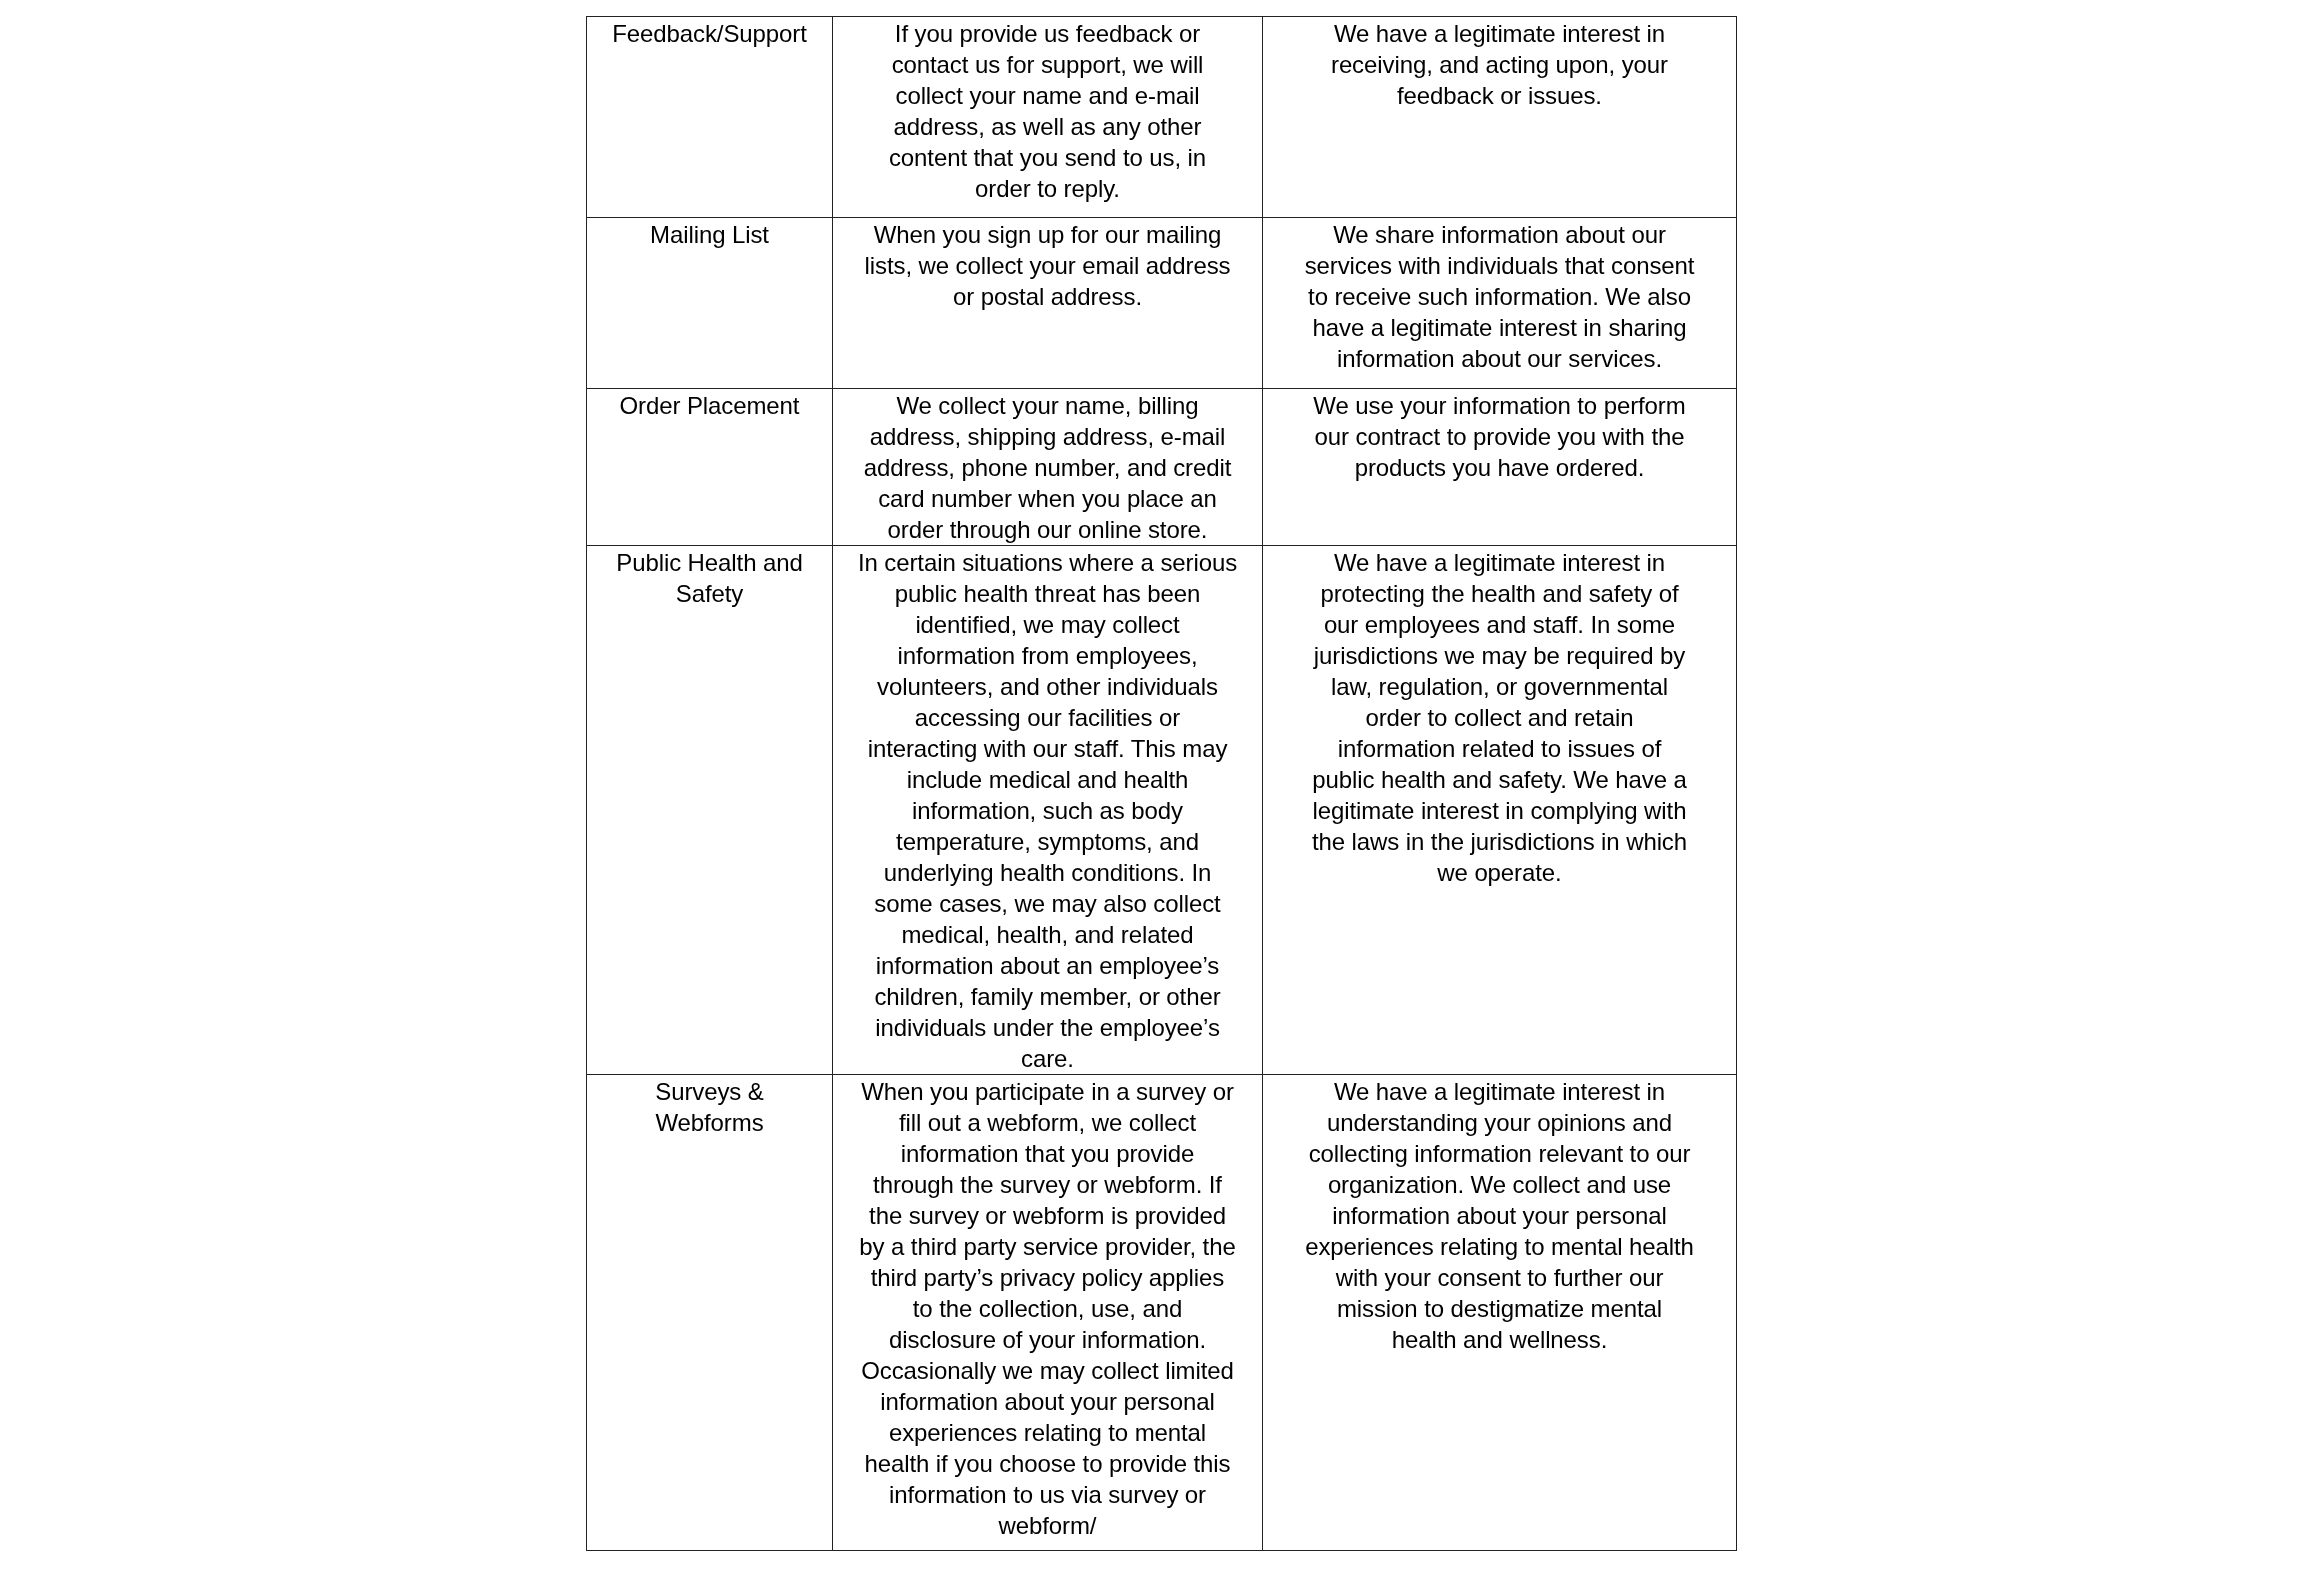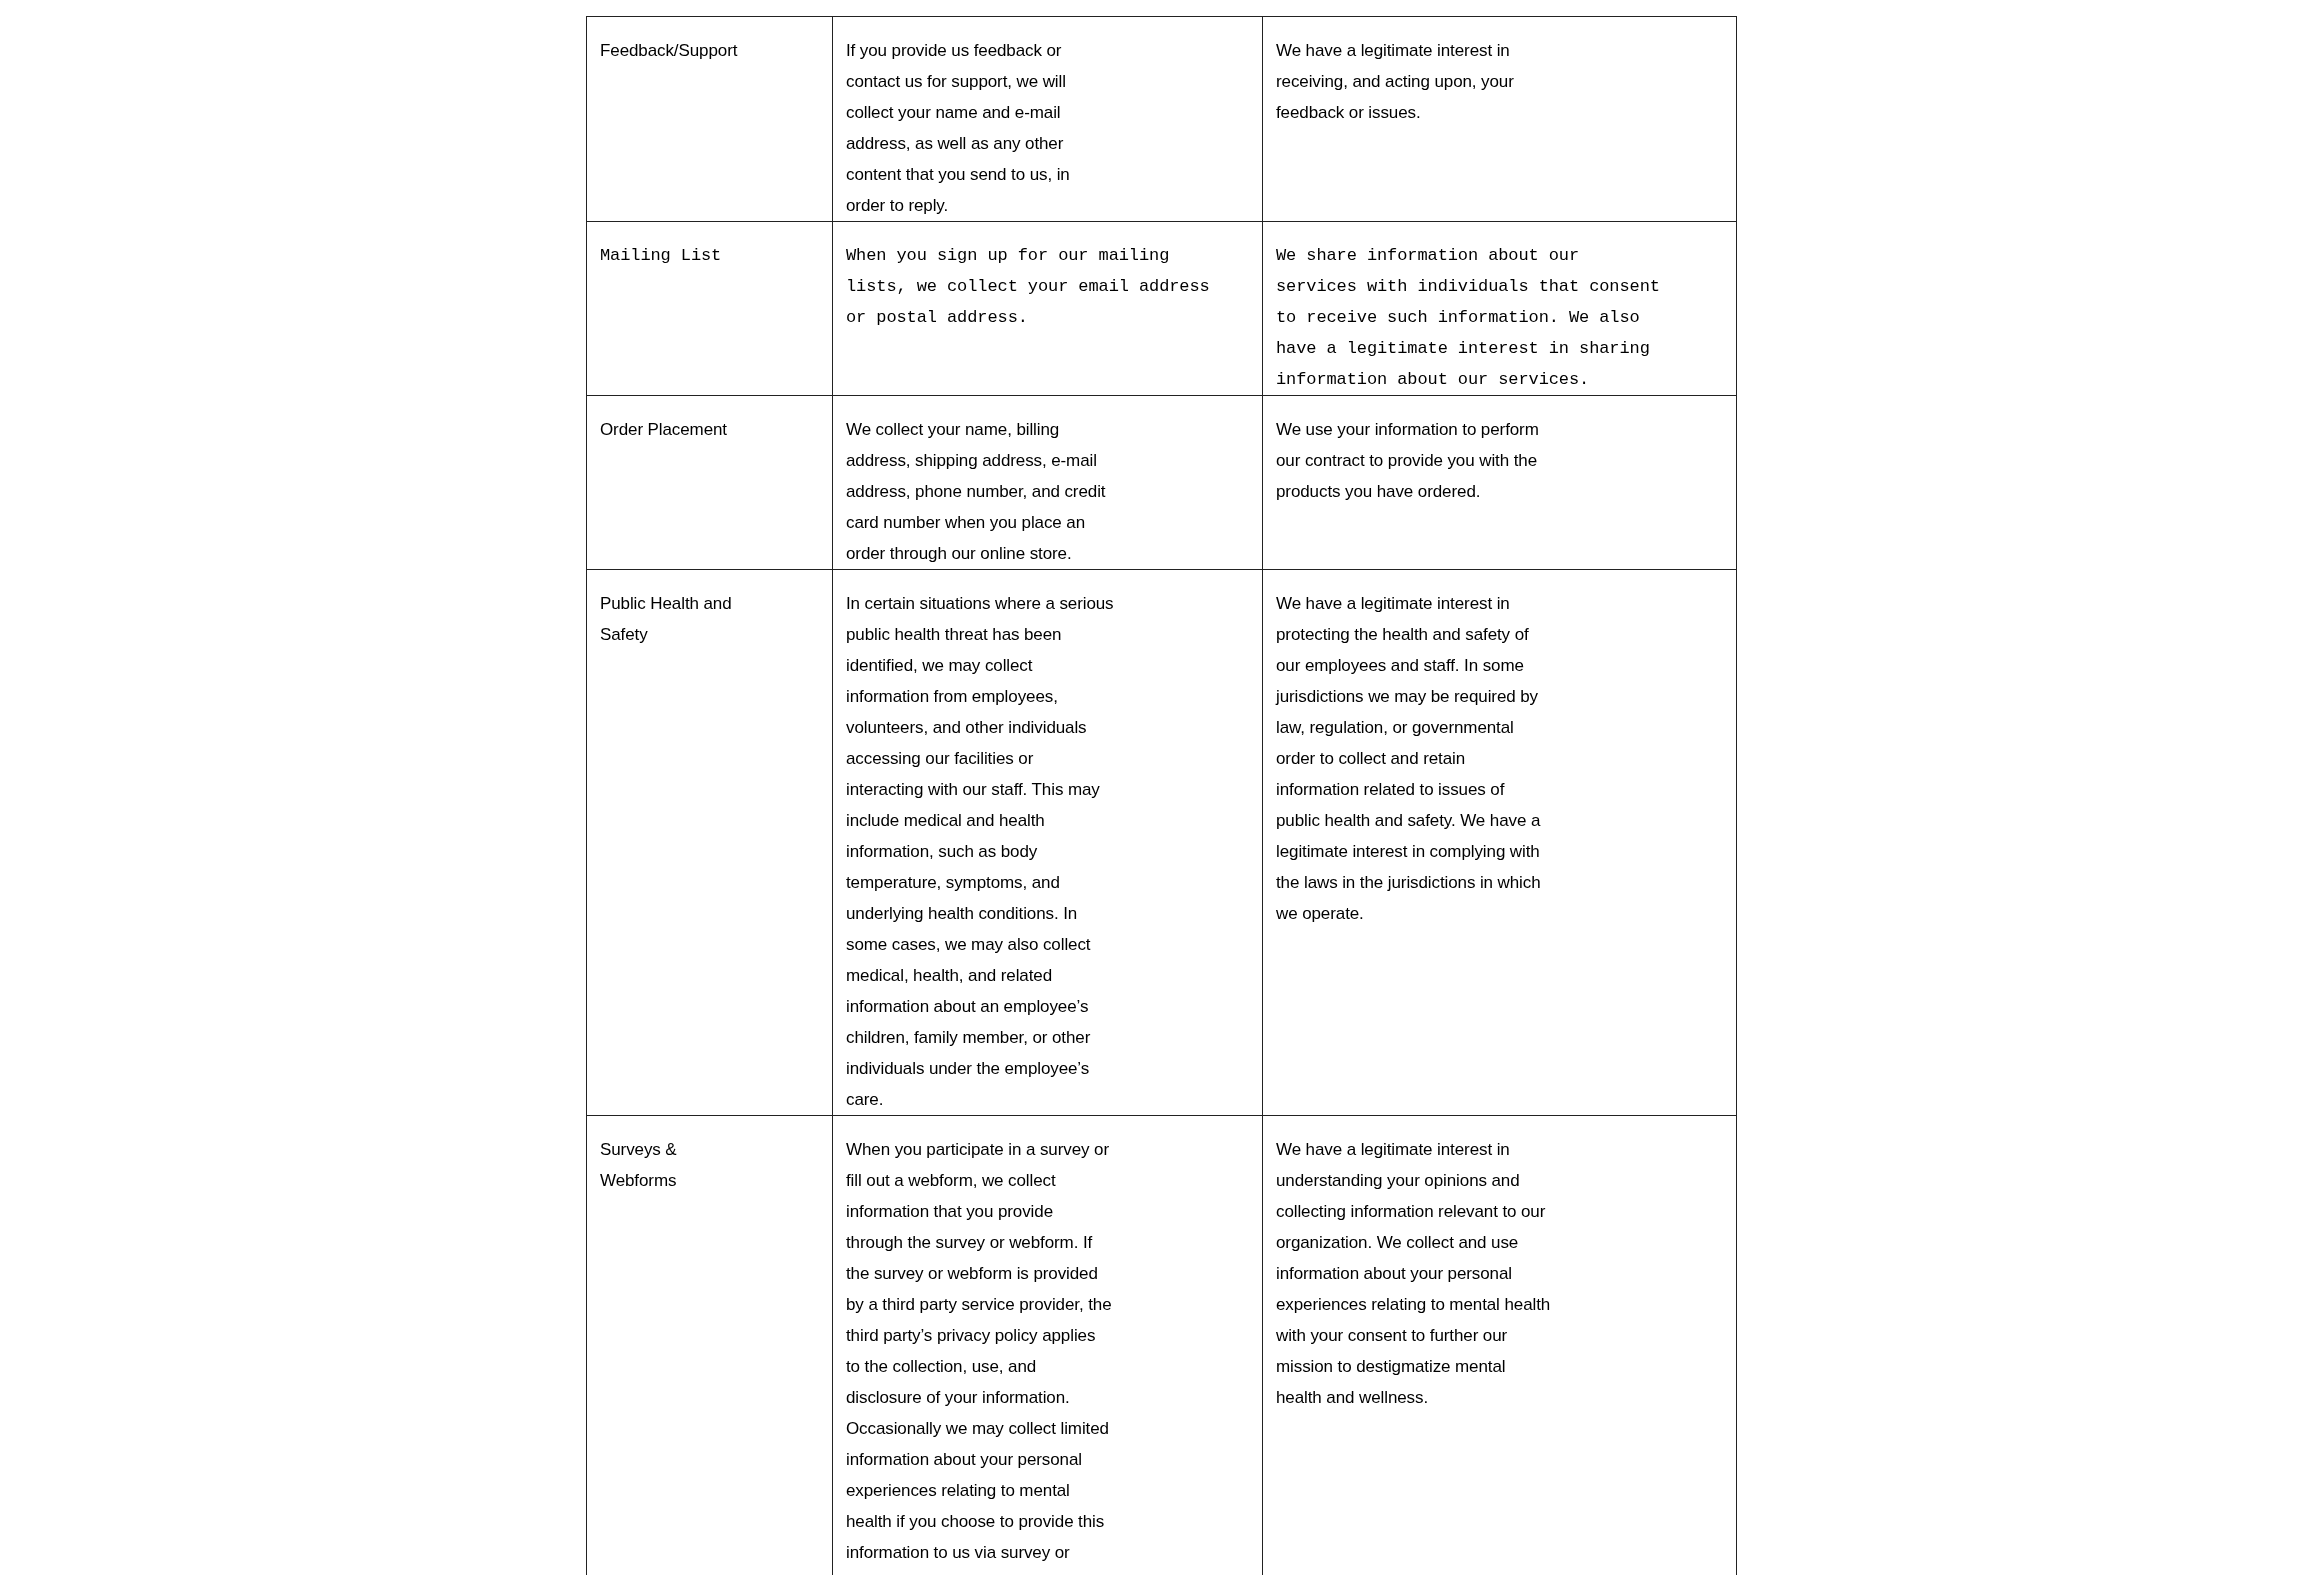--- a/index.html
+++ b/index.html
@@ -19,31 +19,32 @@
       position: absolute;
       left: 586px;
       top: 16px;
       border-collapse: collapse;
       table-layout: fixed;
       width: 1150px;
     }
     .policy-table td {
       border: 1.9px solid #222222;
       vertical-align: top;
-      padding: 18px 13px 0 13px;
-      font-size: 17px;
+      padding: 1px 13px 0 13px;
+      font-size: 24px;
       line-height: 31px;
       letter-spacing: -0.1px;
       box-sizing: border-box;
+      text-align: center;
     }
     .col-1 { width: 246px; }
     .col-2 { width: 430px; }
     .col-3 { width: 474px; }
     .row-feedback td { height: 201px; }
-    .row-mailing td { height: 171px; font-family: Liberation Mono, monospace; }
+    .row-mailing td { height: 171px; }
     .row-order td { height: 142px; }
     .row-health td { height: 524px; margin-left: 48px; }
     .row-surveys td { height: 476px; }
     .cell-text { white-space: pre-line; display: block; }
   </style>
 </head>
 <body>
 
 <table class="policy-table">
   <colgroup>

